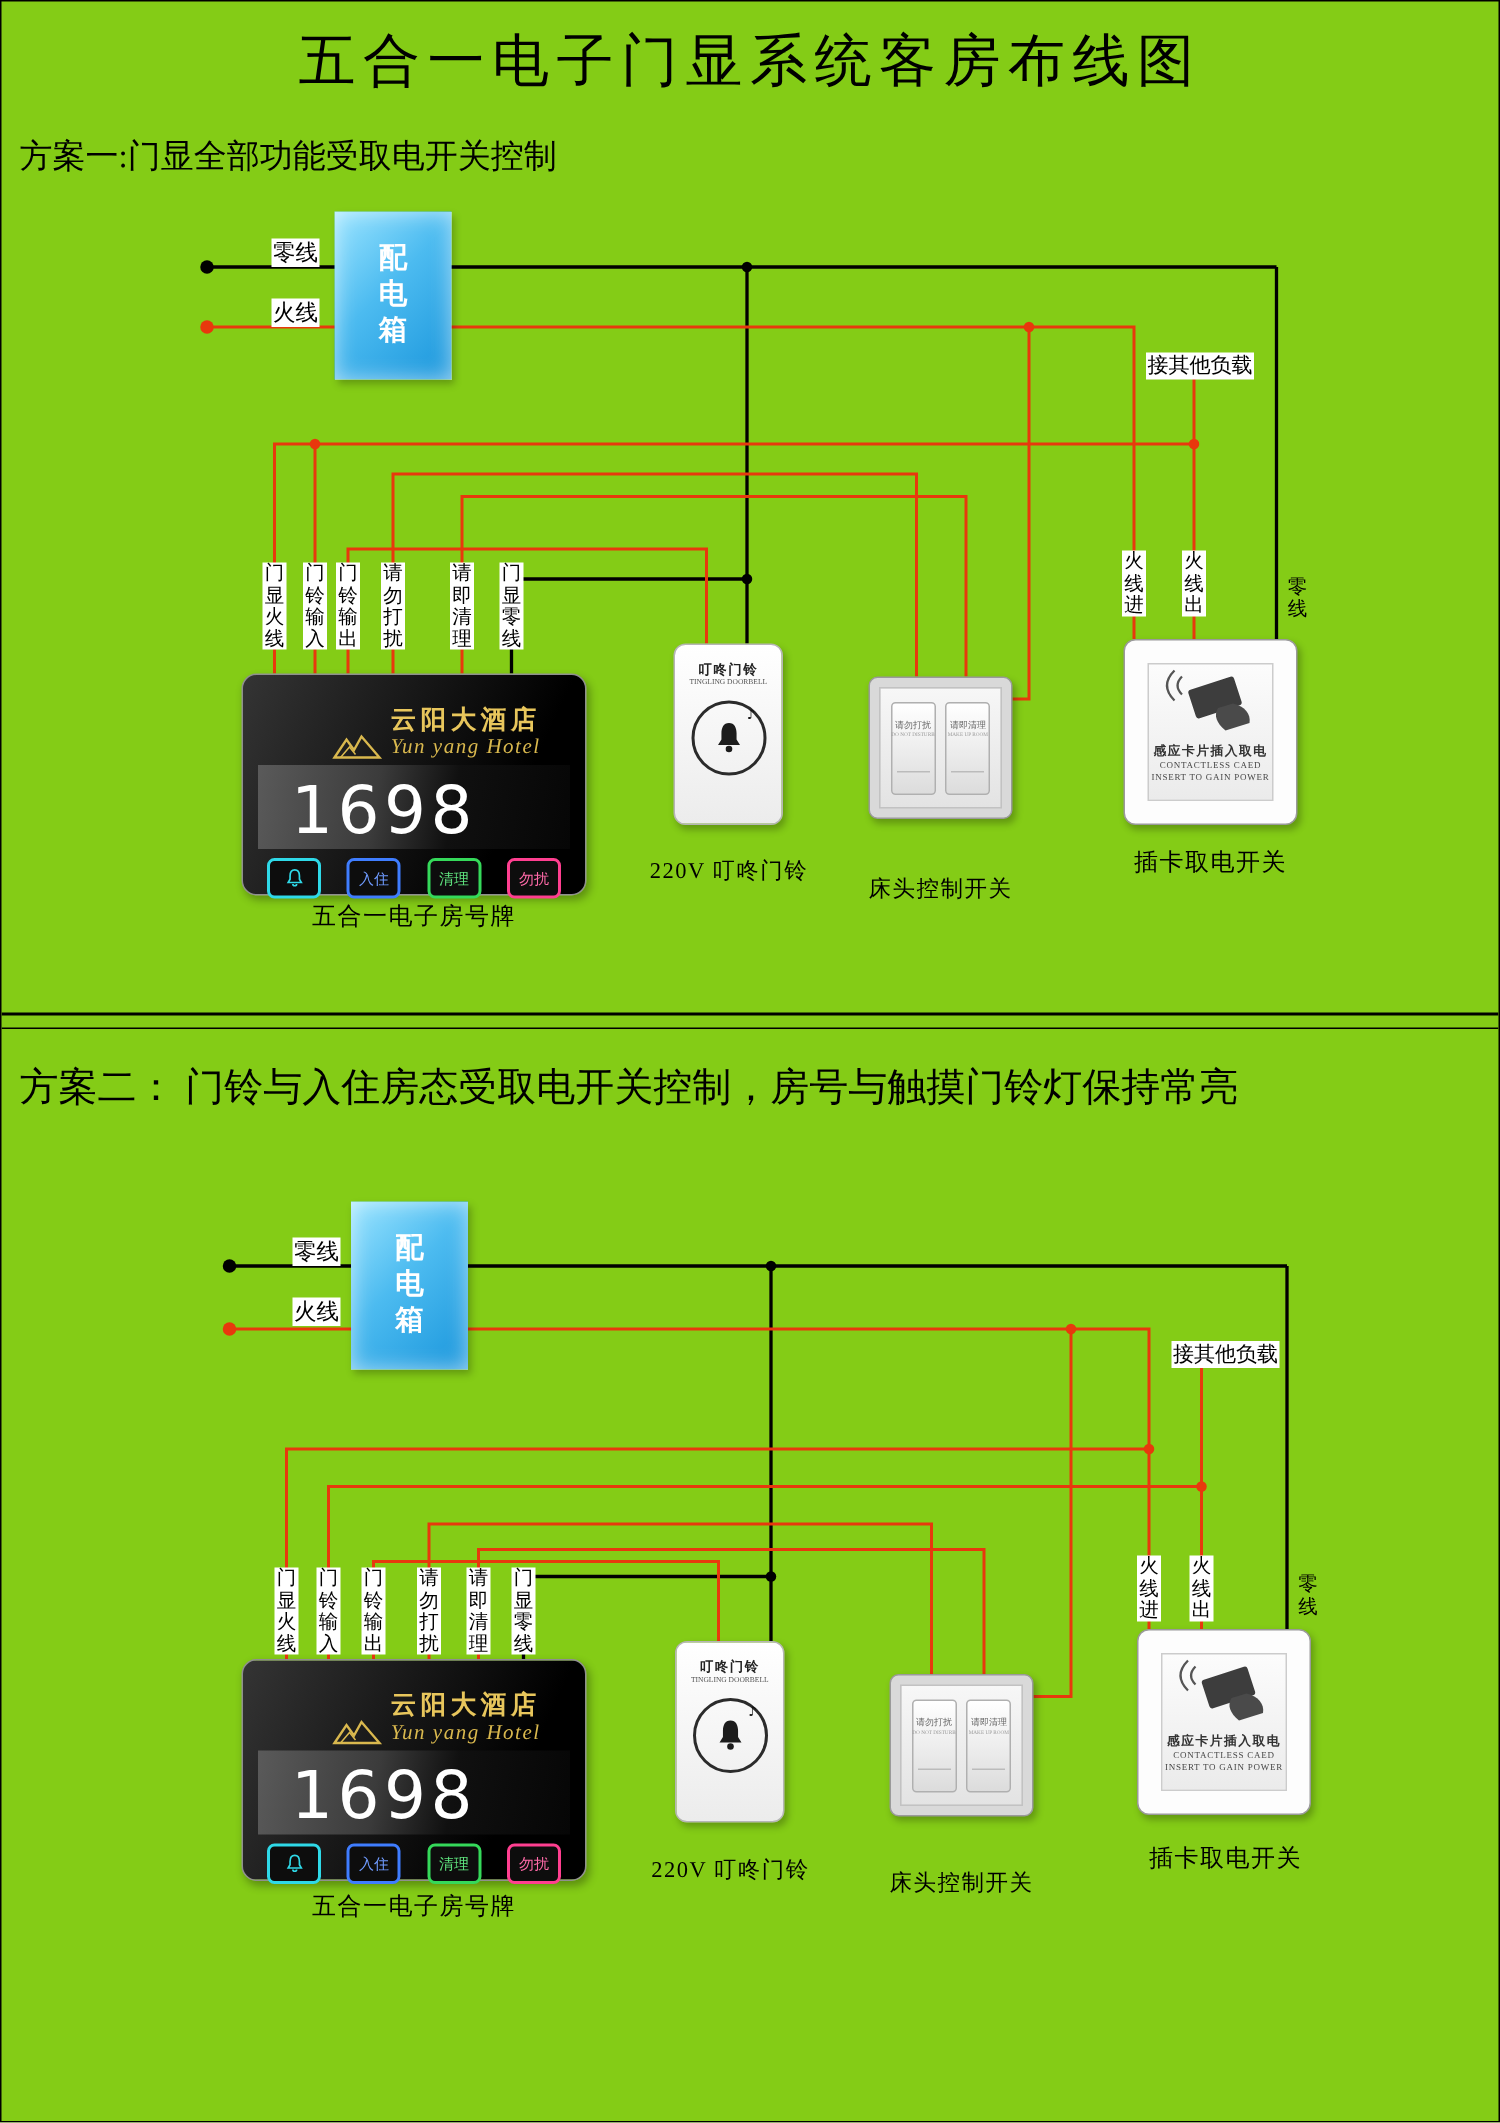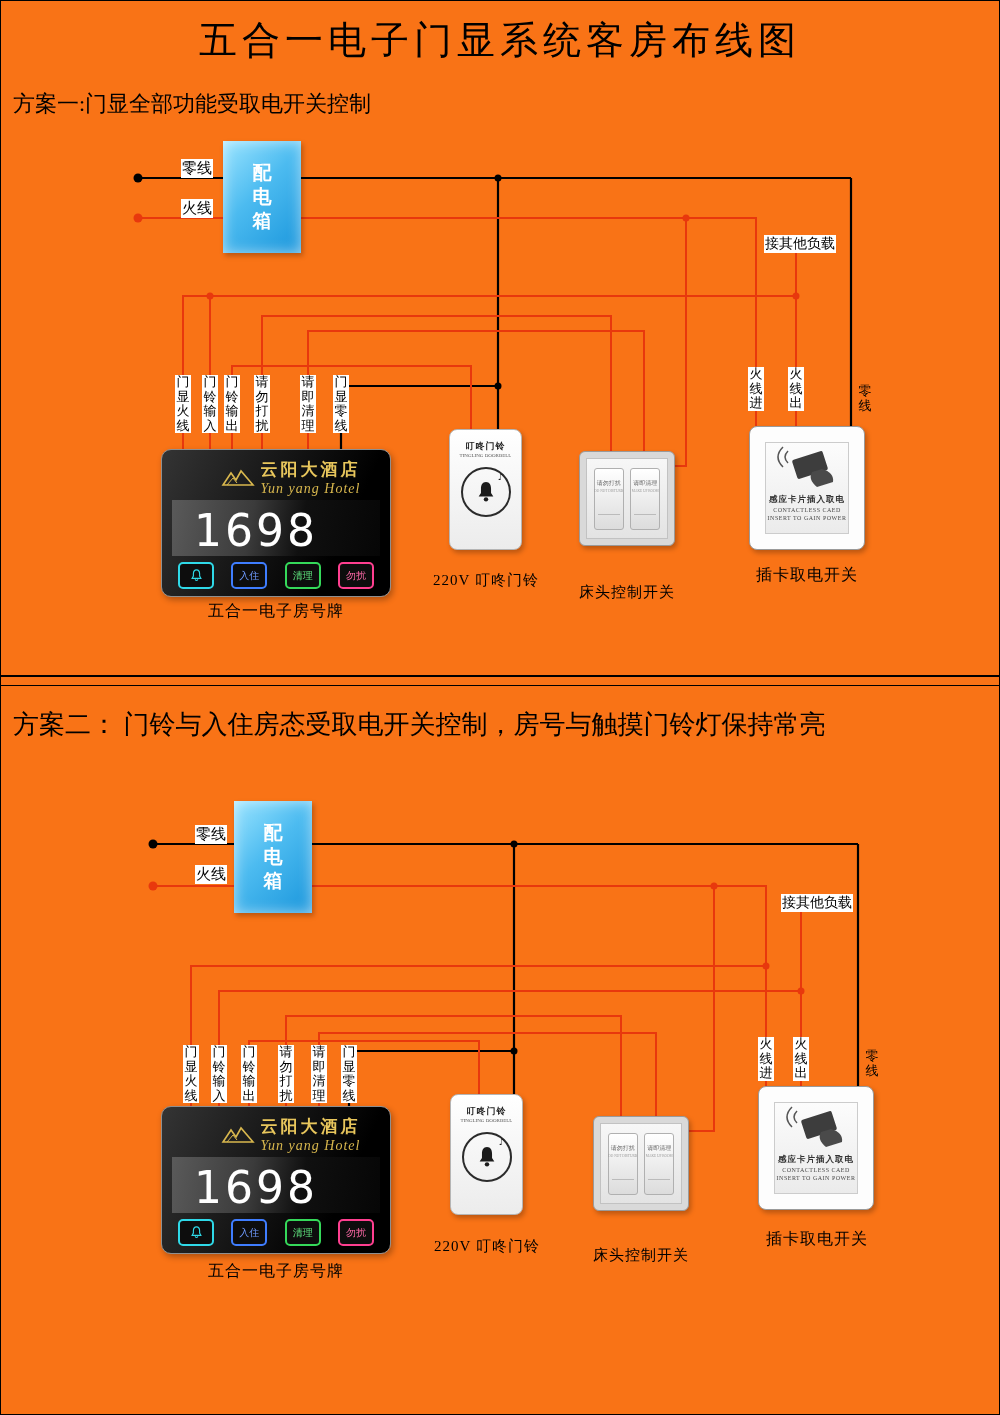--- a/index.html
+++ b/index.html
@@ -1,35 +1,35 @@
 <!DOCTYPE html>
 <html><head>
 <meta charset="utf-8">
 <style>
   html,body{margin:0;padding:0;background:#fff;}
-  .page{position:relative;width:1000px;height:1415px;background:#f97316;border:1px solid #000;box-sizing:border-box;overflow:hidden;font-family:"Liberation Serif",serif;color:#000;}
+  .page{position:relative;width:1000px;height:1415px;background:#84cc16;border:1px solid #000;box-sizing:border-box;overflow:hidden;font-family:"Liberation Serif",serif;color:#000;}
   .page-title{position:absolute;top:14px;left:0;width:100%;text-align:center;font-size:38px;letter-spacing:5px;z-index:3;}
   .scheme-heading{position:absolute;z-index:3;}
   .heading1{left:12px;top:88px;font-size:22px;}
   .heading2{left:12px;top:706px;font-size:26px;}
   .divider{position:absolute;left:0;width:100%;z-index:0;}
   .divider.d1{top:674px;border-top:2px solid #000;}
   .divider.d2{top:684px;border-top:1px solid #000;}
   .wires{position:absolute;left:0;top:0;z-index:1;pointer-events:none;}
   .hlabel{position:absolute;font-size:15px;z-index:3;background:#fff;padding:0 1px;}
   .vlabel{position:absolute;width:16px;font-size:13px;line-height:14.5px;word-break:break-all;text-align:center;z-index:3;background:#fff;}
   .caption{position:absolute;z-index:3;font-size:16px;text-align:center;letter-spacing:1px;}
   
   .dist-box{position:absolute;width:78px;height:112px;border-radius:0;z-index:2;display:flex;align-items:center;justify-content:center;
     background:linear-gradient(135deg,#9ae4ff,#4cbbf0 45%,#1a96dc);box-shadow:inset 0 0 14px rgba(255,255,255,.6),2px 3px 5px rgba(0,0,0,.25);}
   .dist-box-label{width:24px;font-size:19px;font-weight:bold;color:#fff;line-height:24px;word-break:break-all;text-align:center;}
   
   .panel{position:absolute;width:230px;height:148px;border-radius:10px;border:1px solid #8f8f8f;z-index:2;box-sizing:border-box;
     background:linear-gradient(115deg,#343434,#181818 40%,#000 75%);box-shadow:2px 3px 6px rgba(0,0,0,.3);}
-  .panel-head{display:flex;align-items:center;justify-content:center;gap:6px;padding-top:8px;margin-left:29px;}
+  .panel-head{display:flex;align-items:flex-end;justify-content:center;gap:6px;padding-top:18px;margin-left:29px;}
   .logo-svg{width:34px;height:18px;flex:0 0 auto;}
   .hotel-cn{font-size:17px;letter-spacing:3px;color:#e8c65c;font-weight:bold;white-space:nowrap;}
   .hotel-en{font-size:14px;font-style:italic;color:#d9b84e;text-align:center;letter-spacing:1px;}
   .panel-num{margin:3px 10px 0;height:56px;display:flex;align-items:flex-end;
     background:linear-gradient(100deg,#5a5a5a,#3b3b3b 38%,#101010 62%,#060606);}
   .room-number{font-size:44px;color:#fff;letter-spacing:3px;padding-left:22px;font-family:"DejaVu Sans",sans-serif;}
   .panel-btns{display:flex;justify-content:space-between;padding:6px 16px 0;}
   .pbtn{width:36px;height:27px;border-radius:5px;background:#0d0d0d;display:flex;align-items:center;justify-content:center;font-size:10px;font-family:"DejaVu Sans",sans-serif;box-sizing:border-box;}
   .pbtn-bell{border:2px solid #2fd9e8;color:#2fd9e8;}
   .pbtn-blue{border:2px solid #3f7dff;color:#6f9bff;}

